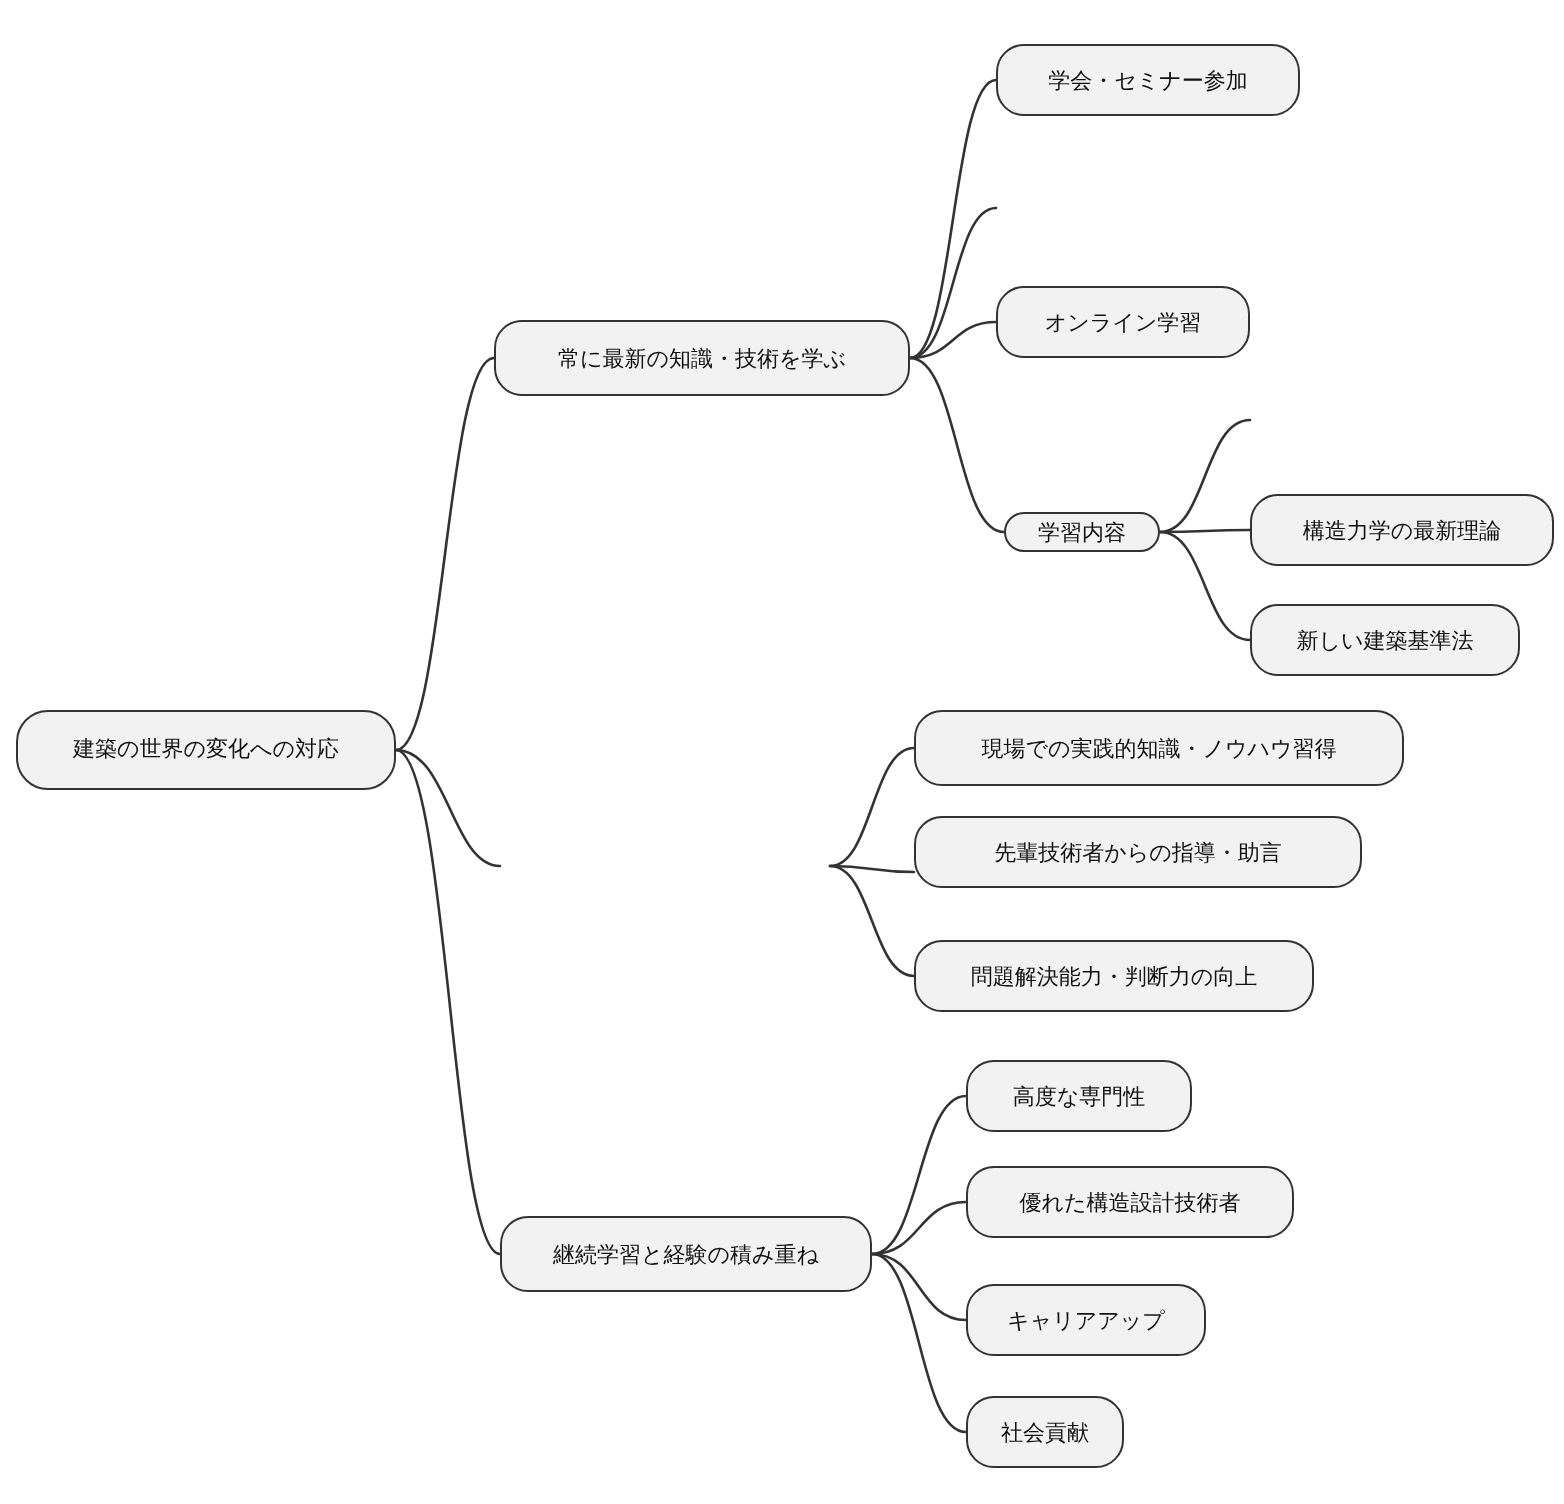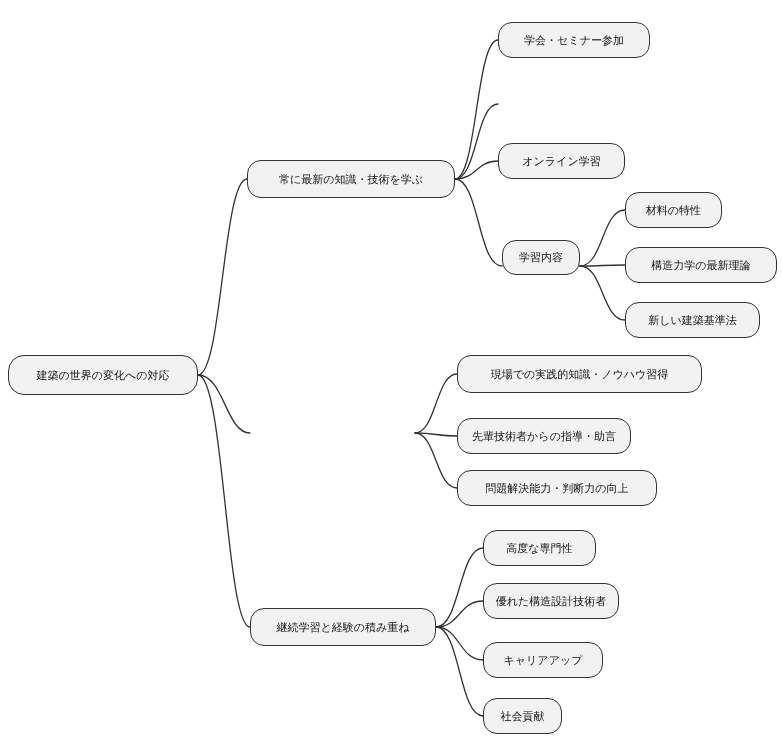--- a/index.html
+++ b/index.html
@@ -71,28 +71,27 @@
     <path d="M436,627 C460,627 459,601 483,601"></path>
     <path d="M436,627 C460,627 459,660 483,660"></path>
     <path d="M436,627 C460,627 459,716 483,716"></path>
   </svg>
 
   <div class="node root" style="left:8px;top:355px;width:190px;height:40px">建築の世界の変化への対応</div>
 
   <div class="node" style="left:247px;top:160px;width:208px;height:38px">常に最新の知識・技術を学ぶ</div>
   <div class="node" style="left:498px;top:22px;width:152px;height:36px">学会・セミナー参加</div>
   <div class="node" style="left:498px;top:143px;width:127px;height:36px">オンライン学習</div>
-  <div class="node" style="left:502px;top:240px;width:78px;height:35px">学習内容</div>
-  <div class="node" style="left:625px;top:192px;width:97px;height:36px">材料の特性</div>
+  <div class="node" style="left:502px;top:256px;width:78px;height:20px">学習内容</div>
   <div class="node" style="left:625px;top:247px;width:152px;height:36px">構造力学の最新理論</div>
   <div class="node" style="left:625px;top:302px;width:135px;height:36px">新しい建築基準法</div>
 
   <div class="node" style="left:457px;top:355px;width:245px;height:38px">現場での実践的知識・ノウハウ習得</div>
-  <div class="node" style="left:457px;top:418px;width:174px;height:36px">先輩技術者からの指導・助言</div>
+  <div class="node" style="left:457px;top:408px;width:224px;height:36px">先輩技術者からの指導・助言</div>
   <div class="node" style="left:457px;top:470px;width:200px;height:36px">問題解決能力・判断力の向上</div>
 
   <div class="node" style="left:250px;top:608px;width:186px;height:38px">継続学習と経験の積み重ね</div>
   <div class="node" style="left:483px;top:530px;width:113px;height:36px">高度な専門性</div>
-  <div class="node" style="left:483px;top:583px;width:136px;height:36px">優れた構造設計技術者</div>
+  <div class="node" style="left:483px;top:583px;width:164px;height:36px">優れた構造設計技術者</div>
   <div class="node" style="left:483px;top:642px;width:120px;height:36px">キャリアアップ</div>
   <div class="node" style="left:483px;top:698px;width:79px;height:36px">社会貢献</div>
 
 </div>
 
 </body></html>

